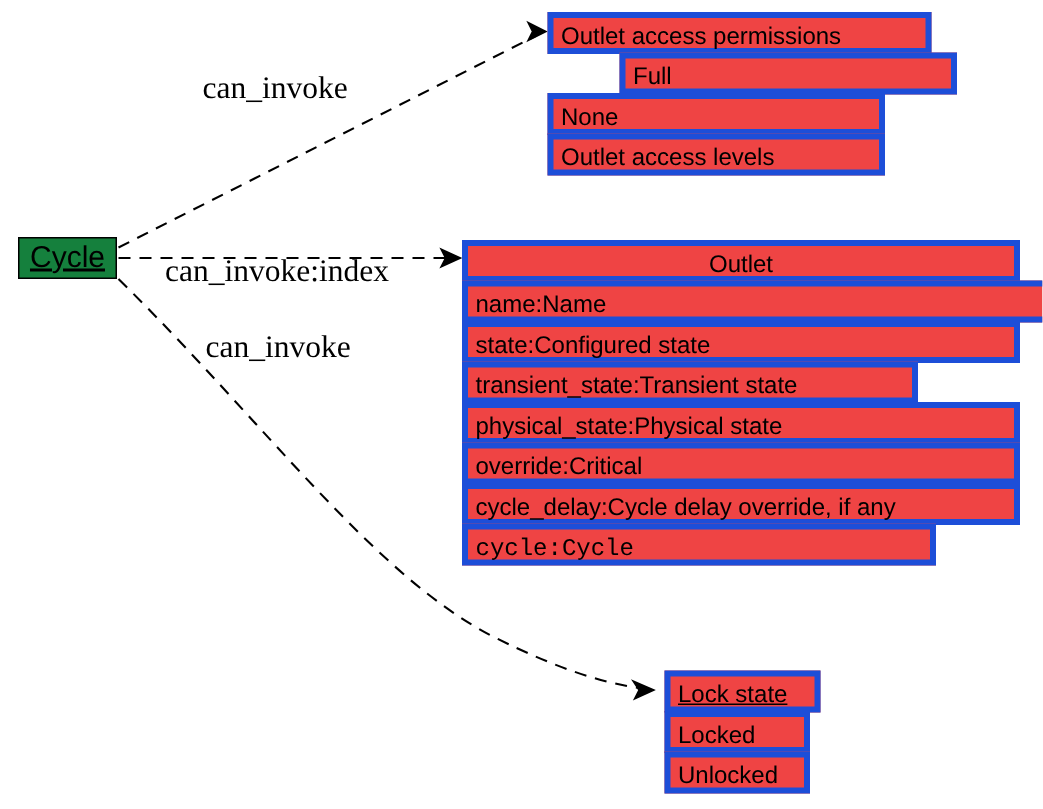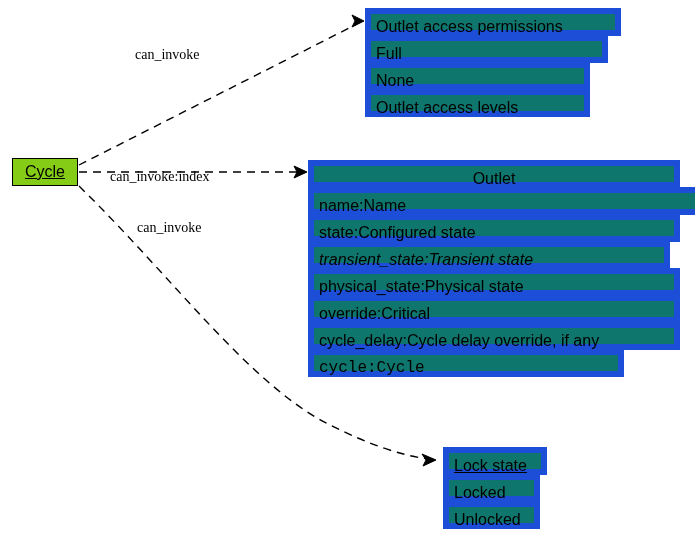--- a/index.html
+++ b/index.html
@@ -21,23 +21,23 @@
     left: 0;
     top: 0;
     width: 695px;
     height: 539px;
     pointer-events: none;
   }
   .node-box {
     position: absolute;
     box-sizing: border-box;
     border: 1px solid #000000;
-    background: #84cc16;
+    background: #15803d;
     font-family: "Liberation Sans", sans-serif;
-    font-size: 16px;
+    font-size: 20px;
     color: #000000;
     line-height: 1;
     white-space: nowrap;
     text-decoration: underline;
   }
   
   .simple-node {
     display: flex;
     align-items: center;
     justify-content: center;
@@ -46,22 +46,22 @@
   
   .record {
     position: absolute;
     box-sizing: border-box;
     font-family: "Liberation Sans", sans-serif;
     font-size: 16px;
     color: #000000;
   }
   .record .row {
     box-sizing: border-box;
-    border: 6px solid #1d4ed8;
-    background: #0f766e;
+    border: 4px solid #1d4ed8;
+    background: #ef4444;
     height: 28px;
     line-height: 26px;
     white-space: nowrap;
     overflow: visible;
     margin-top: -1px;
   }
   .record .row:first-child {
     margin-top: 0;
   }
   .record .row.header {
@@ -71,21 +71,21 @@
     text-align: left;
     padding-left: 5px;
   }
   .record .row.header.left {
     text-align: left;
     padding-left: 5px;
   }
   .edge-label {
     position: absolute;
     font-family: "Liberation Serif", serif;
-    font-size: 14px;
+    font-size: 21px;
     color: #000000;
     white-space: nowrap;
     line-height: 1;
     text-align: right;
   }
 </style>
 </head>
 <body>
 
 <div id="canvas">
@@ -113,30 +113,30 @@
   <div class="edge-label" style="left:110px; top:170px;">can_invoke:index</div>
 
   <div class="edge-label" style="left:137px; top:221px;">can_invoke</div>
 
   <div class="node-box simple-node" style="left:12px; top:158px; width:66px; height:28px;">
     <span>Cycle</span>
   </div>
 
   <div class="record" style="left:365px; top:8px;">
     <div class="row header left" style="width:256px;">Outlet access permissions</div>
-    <div class="row left" style="width:243px;">Full</div>
+    <div class="row left" style="width:225px;margin-left:48px;">Full</div>
     <div class="row left" style="width:225px;">None</div>
     <div class="row left" style="width:225px;">Outlet access levels</div>
   </div>
 
   <div class="record" style="left:308px; top:160px;">
     <div class="row header" style="width:372px;">Outlet</div>
     <div class="row left" style="width:412px;">name:Name</div>
     <div class="row left" style="width:372px;">state:Configured state</div>
-    <div class="row left" style="width:362px;font-style:italic;">transient_state:Transient state</div>
+    <div class="row left" style="width:304px;">transient_state:Transient state</div>
     <div class="row left" style="width:372px;">physical_state:Physical state</div>
     <div class="row left" style="width:372px;">override:Critical</div>
     <div class="row left" style="width:372px;">cycle_delay:Cycle delay override, if any</div>
     <div class="row left" style="width:316px;font-family:Liberation Mono, monospace;">cycle:Cycle</div>
   </div>
 
   <div class="record" style="left:443px; top:447px;">
     <div class="row header left" style="width:104px;text-decoration:underline;">Lock state</div>
     <div class="row left" style="width:97px;">Locked</div>
     <div class="row left" style="width:97px;">Unlocked</div>

